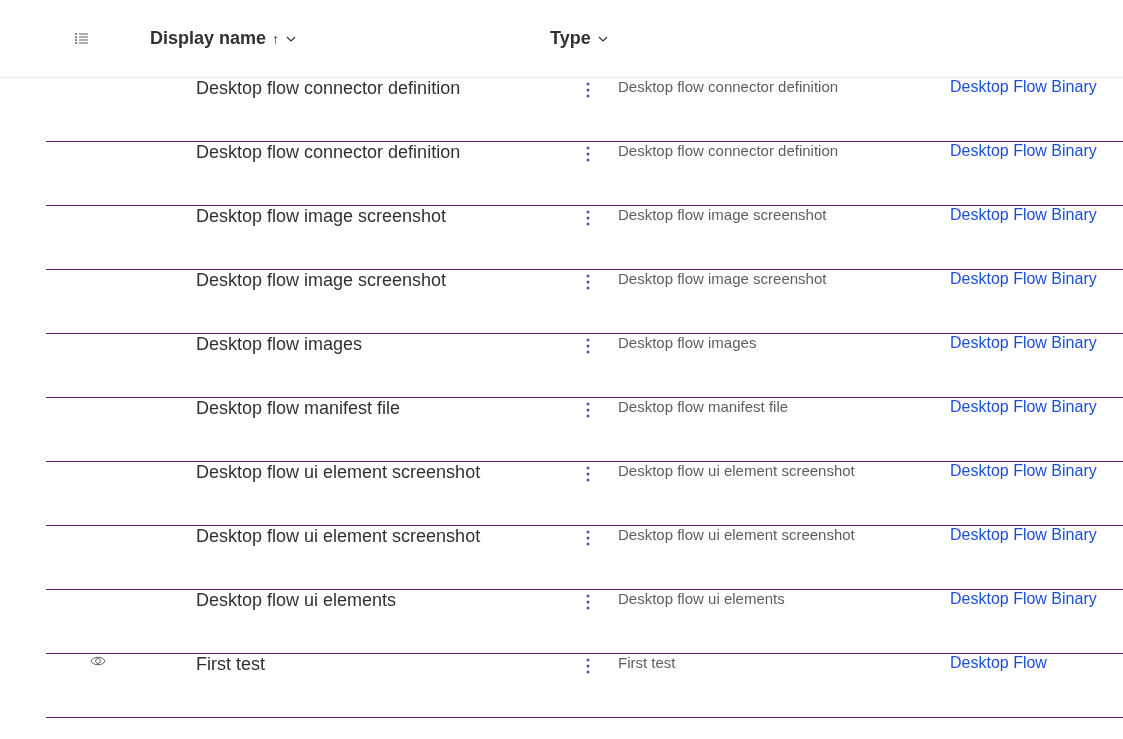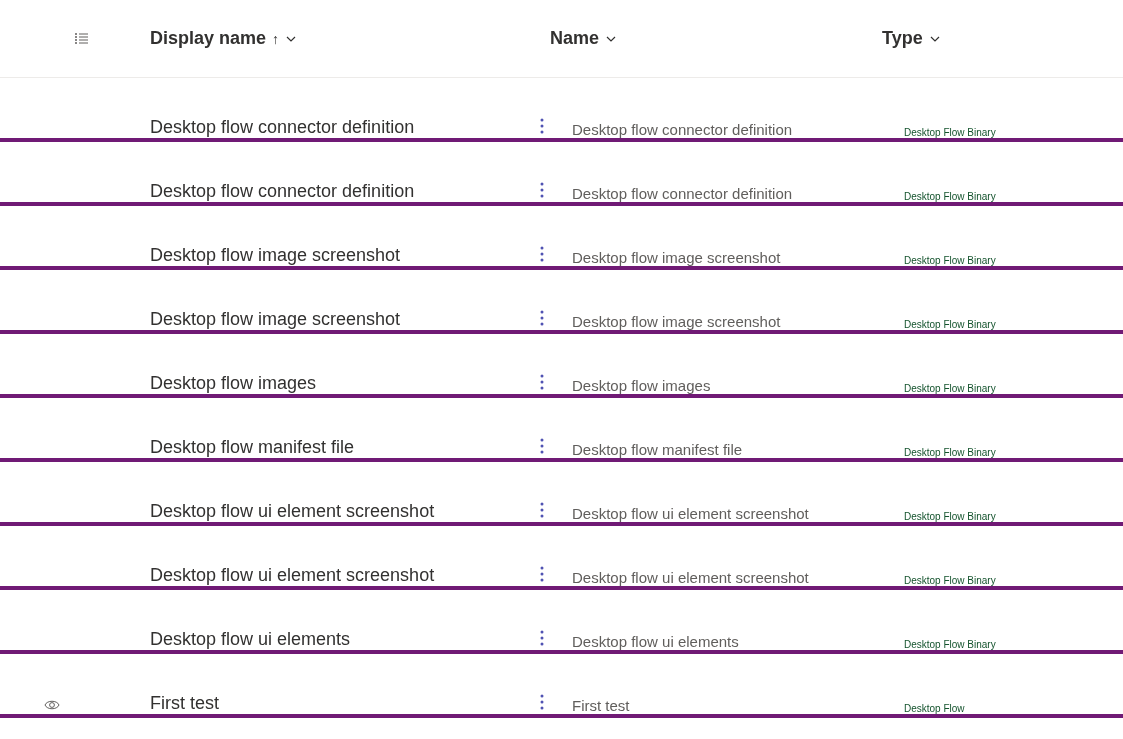--- a/index.html
+++ b/index.html
@@ -12,23 +12,24 @@
       font-size: 14px;
       color: #323130;
       background: #fff;
       width: 1123px;
     }
     .table {
       width: 100%;
     }
     .table-row {
       display: flex;
-      align-items: flex-end;
+      align-items: flex-start;
       height: 64px;
-      border-bottom: 4px solid #701a75;
+      border-bottom: 1px solid #701a75;
+      margin-left: 46px;
     }
     .col-indicator {
       width: 60px;
       flex-shrink: 0;
       display: flex;
       justify-content: flex-end;
       align-items: center;
       padding-right: 0px;
     }
     .col-display-name {
@@ -67,22 +68,22 @@
     .cell-display-name {
       font-size: 18px;
       color: #323130;
       font-weight: 400;
     }
     .cell-name {
       font-size: 15px;
       color: #605e5c;
     }
     .cell-type {
-      font-size: 10px;
-      color: #14532d;
+      font-size: 16px;
+      color: #1d4ed8;
     }
     .sort-arrow {
       font-size: 14px;
       color: #323130;
     }
     .chevron-down {
       display: inline-flex;
       align-items: center;
     }
     .chevron-down svg {
@@ -170,30 +171,20 @@
       <span class="header-label">
         <span>Display name</span>
         <span class="sort-arrow">↑</span>
         <span class="chevron-down">
           <svg viewBox="0 0 12 12" fill="none" stroke-width="1.2">
               <polyline points="2,4 6,8 10,4"></polyline>
             </svg>
         </span>
       </span>
     </div>
-    <div class="header-name">
-      <span class="header-label">
-        <span>Name</span>
-        <span class="chevron-down">
-          <svg viewBox="0 0 12 12" fill="none" stroke-width="1.2">
-              <polyline points="2,4 6,8 10,4"></polyline>
-            </svg>
-        </span>
-      </span>
-    </div>
     <div class="header-type">
       <span class="header-label">
         <span>Type</span>
         <span class="chevron-down">
           <svg viewBox="0 0 12 12" fill="none" stroke-width="1.2">
               <polyline points="2,4 6,8 10,4"></polyline>
             </svg>
         </span>
       </span>
     </div>

